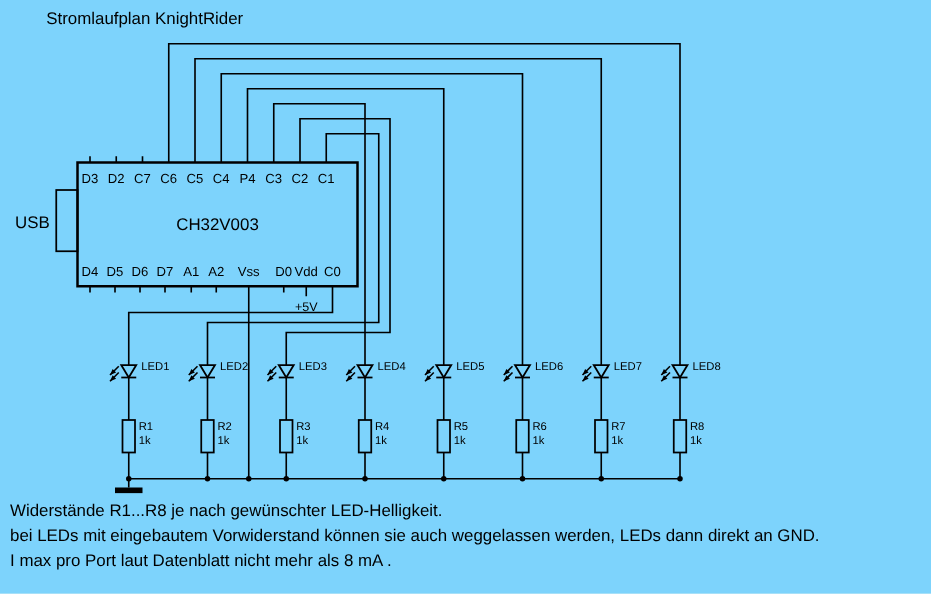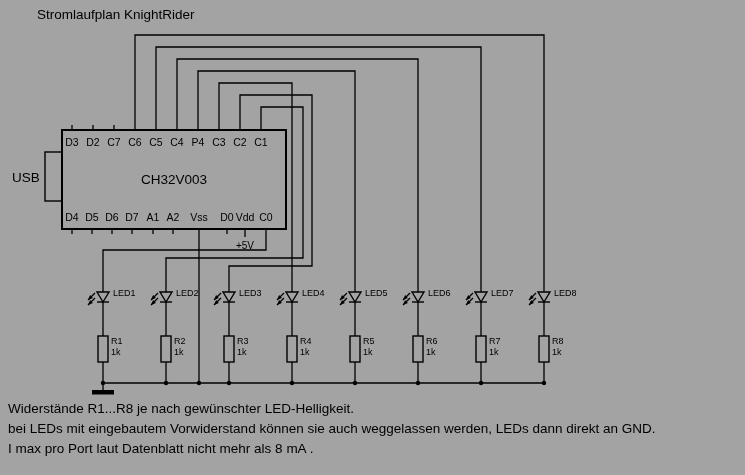--- a/index.html
+++ b/index.html
@@ -1,17 +1,17 @@
 <!DOCTYPE html>
 <html><head>
 <meta charset="utf-8">
 <style>
   html,body{margin:0;padding:0;}
   body{width:745px;height:475px;background:#fffdf0;font-family:"Liberation Sans",sans-serif;}
-  .stage{position:relative;width:745px;height:475px;background:#a3a3a3;overflow:hidden;}
+  .stage{position:relative;width:745px;height:475px;background:#7dd3fc;overflow:hidden;}
   svg{display:block;}
   text{fill:#000;font-family:"Liberation Sans",sans-serif;}
   .t-title{font-size:13.5px;}
   .t-pin{font-size:10.5px;}
   .t-ic{font-size:13.5px;}
   .t-usb{font-size:13.5px;}
   .t-pwr{font-size:10px;}
   .t-part{font-size:9px;}
   .t-note{font-size:13.5px;}
   .wire{stroke:#000;stroke-width:1.3;fill:none;}

